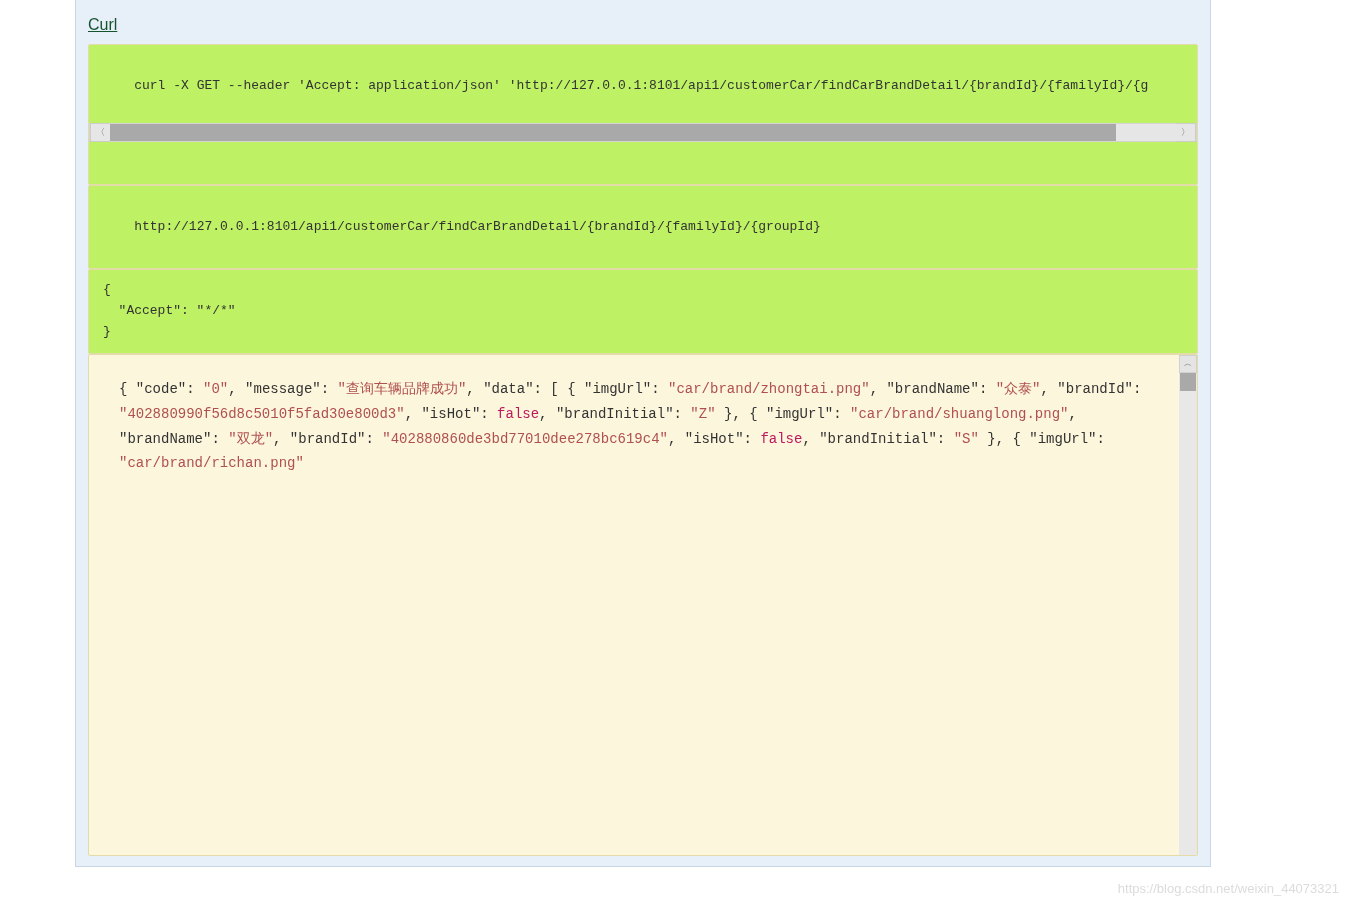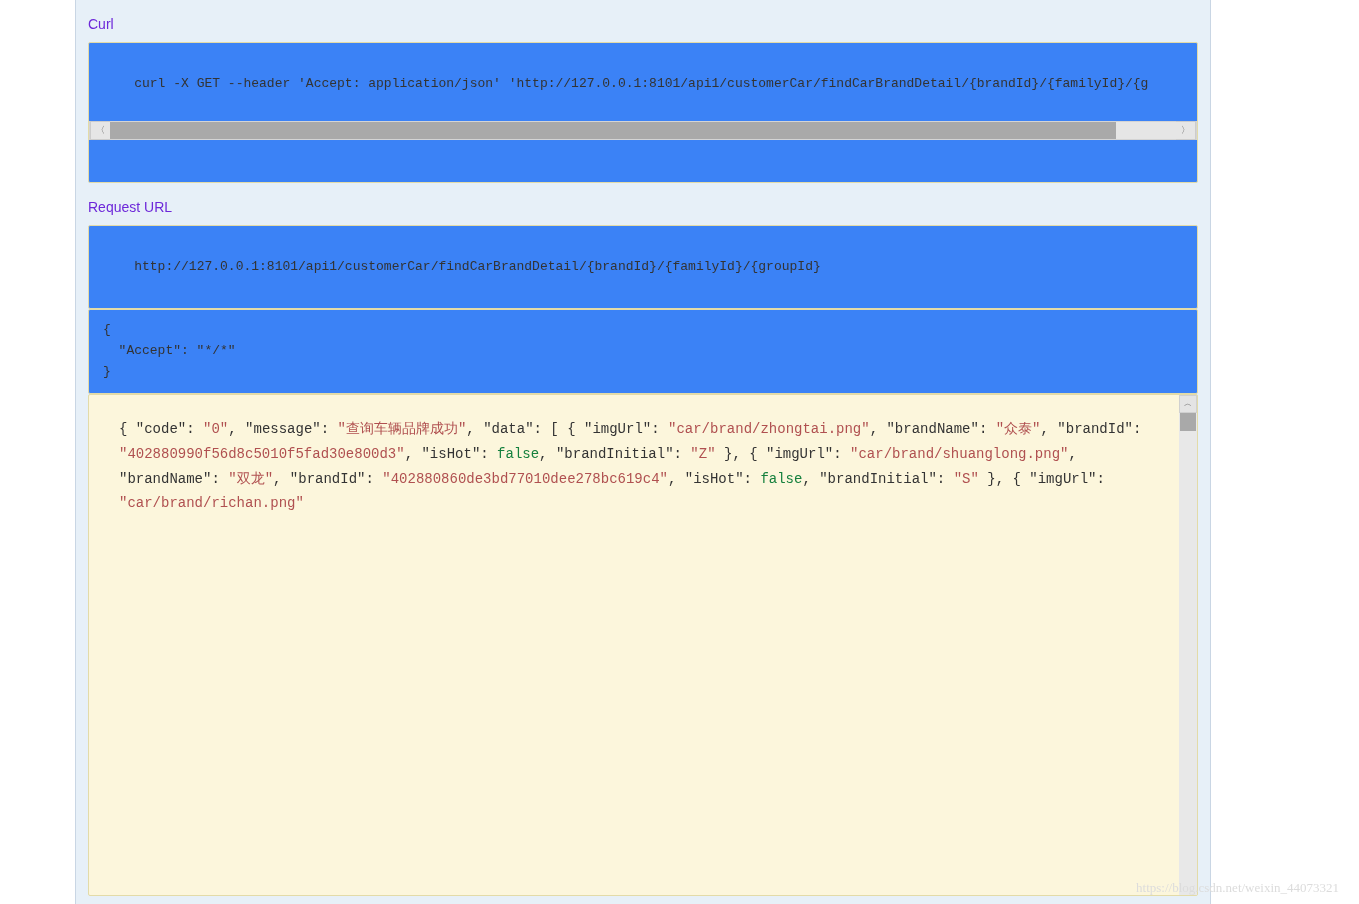--- a/index.html
+++ b/index.html
@@ -14,27 +14,28 @@
     }
     .container {
       margin-left: 75px;
       margin-right: 148px;
       background: #e7f0f8;
       padding: 0 12px 10px 12px;
       border: 1px solid #c9d6e4;
       border-top: none;
     }
     .section-title {
-      color: #6d28d9;
-      font-size: 14px;
+      color: #14532d;
+      font-size: 16px;
       font-weight: 400;
       padding: 16px 0 10px 0;
+      text-decoration: underline;
     }
     .code-box {
-      background: #3b82f6;
+      background: #bef264;
       border: 1px solid #e3dba8;
       border-radius: 2px;
       padding: 10px 14px;
       font-family: Menlo, Consolas, "Courier New", monospace;
       font-size: 13px;
       line-height: 1.6;
       color: #333;
       overflow-x: auto;
       white-space: pre;
       position: relative;
@@ -122,48 +123,47 @@
       width: 16px;
       height: 18px;
       background: #a9a9a9;
       margin: 0 auto;
     }
     .vscroll-track {
       flex: 1;
     }
     .json-key { color: #333; }
     .json-str { color: #b05050; }
-    .json-bool { color: #15803d; }
+    .json-bool { color: #be185d; }
     .watermark {
       position: fixed;
       right: 20px;
       bottom: 8px;
       color: #dcdcdc;
       font-size: 13px;
       pointer-events: none;
-      font-family: Liberation Serif, serif;
+      font-family: Liberation Sans, sans-serif;
     }
   </style>
 </head>
 <body>
 
 <div class="container">
 
   <div class="section-title">Curl</div>
   <div class="code-box curl-box">
     <span>curl -X GET --header 'Accept: application/json' 'http://127.0.0.1:8101/api1/customerCar/findCarBrandDetail/{brandId}/{familyId}/{g</span>
     <div class="scrollbar-track">
       <div class="scrollbar-arrow left">〈</div>
       <div class="scrollbar-fill"></div>
       <div class="scrollbar-end-block"></div>
       <div class="scrollbar-arrow right">〉</div>
     </div>
   </div>
 
-  <div class="section-title">Request URL</div>
   <div class="code-box">
     <span>http://127.0.0.1:8101/api1/customerCar/findCarBrandDetail/{brandId}/{familyId}/{groupId}</span>
   </div>
 
   <div class="code-box"><span>{
   "Accept": "*/*"
 }</span></div>
 
   <div class="response-wrapper">
     <div class="response-box" id="response-box">{

